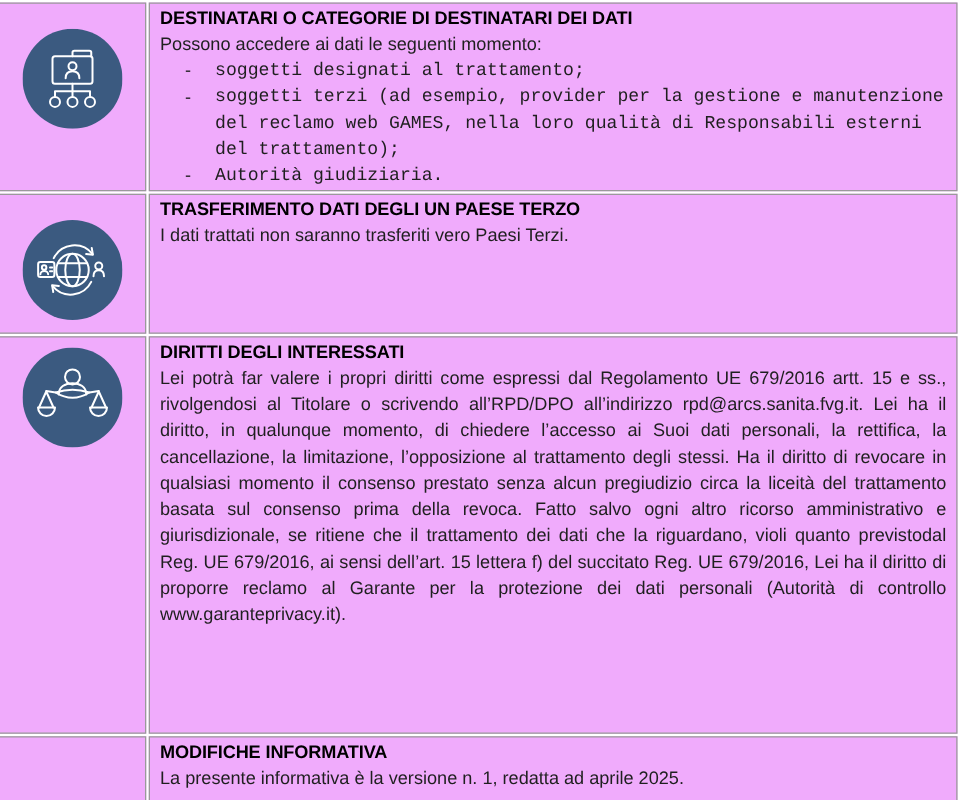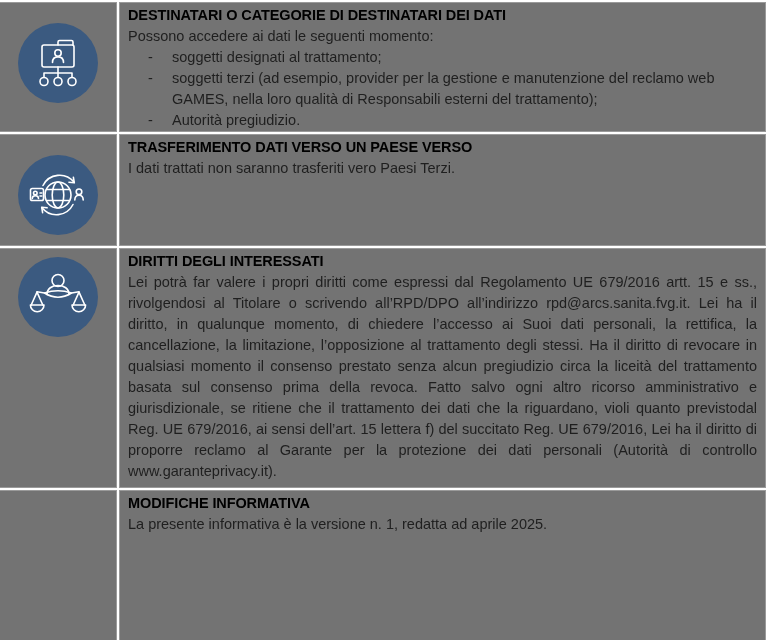--- a/index.html
+++ b/index.html
@@ -22,28 +22,28 @@
     table-layout: fixed;
     width: 771px;
     margin-left: -3px;
     margin-top: 0;
   }
   td {
     border: 1px solid #9a9a9a;
     vertical-align: top;
     padding: 0;
     box-sizing: border-box;
-    background: #737373;
+    background: #f0abfc;
   }
   td.icon-cell { width: 118px; text-align: center; }
   td.text-cell { width: 647px; padding: 2px 8px 0 8px; }
 
   tr.row-1 td { height: 130px; }
   tr.row-2 td { height: 112px; }
-  tr.row-3 td { height: 240px; }
+  tr.row-3 td { height: 318px; }
   tr.row-4 td { height: 160px; }
   tr.row-5 td { height: 32px; }
 
   .icon-wrap { margin-top: 20px; display: inline-block; }
   tr.row-3 .icon-wrap { margin-top: 8px; }
 
   .row-title {
     font-weight: 700;
     color: #000000;
     letter-spacing: -0.1px;
@@ -53,21 +53,21 @@
 
   .bullet-list { margin: 0; }
   .bullet {
     display: flex;
     margin-left: 20px;
   }
   .bullet .dash {
     width: 24px;
     flex: none;
   }
-  .bullet .bullet-text { flex: 1; }
+  .bullet .bullet-text { flex: 1; font-family: Liberation Mono, monospace; }
 
   svg .stroke {
     fill: none;
     stroke: #ffffff;
     stroke-width: 1.6;
     stroke-linecap: round;
     stroke-linejoin: round;
   }
 </style>
 </head>
@@ -103,21 +103,21 @@
         <div class="bullet">
           <span class="dash">-</span>
           <span class="bullet-text">soggetti designati al trattamento;</span>
         </div>
         <div class="bullet">
           <span class="dash">-</span>
           <span class="bullet-text">soggetti terzi (ad esempio, provider per la gestione e manutenzione del reclamo web GAMES, nella loro qualità di Responsabili esterni del trattamento);</span>
         </div>
         <div class="bullet">
           <span class="dash">-</span>
-          <span class="bullet-text">Autorità pregiudizio.</span>
+          <span class="bullet-text">Autorità giudiziaria.</span>
         </div>
       </div>
     </td>
   </tr>
 
   <tr class="row-2">
     <td class="icon-cell">
       <span class="icon-wrap">
         <svg width="80" height="80" viewBox="0 0 80 80">
           <circle cx="40" cy="40" r="40" fill="#3b5a80"></circle>
@@ -131,21 +131,21 @@
           <rect class="stroke" x="12.5" y="33.5" width="13" height="12" rx="1.8"></rect>
           <circle class="stroke" cx="17.3" cy="38" r="1.8"></circle>
           <path class="stroke" d="M14.3 43.4 a3.1 2.6 0 0 1 6.2 0"></path>
           <path class="stroke" d="M22 38 h1.8 M22 41 h1.8"></path>
           <circle class="stroke" cx="61" cy="36.8" r="2.8"></circle>
           <path class="stroke" d="M56.8 45 c0 -3.4 1.9 -4.8 4.2 -4.8 s4.2 1.4 4.2 4.8"></path>
         </svg>
       </span>
     </td>
     <td class="text-cell">
-      <div class="row-title">TRASFERIMENTO DATI VERSO UN PAESE VERSO</div>
+      <div class="row-title">TRASFERIMENTO DATI DEGLI UN PAESE TERZO</div>
       <p class="row-body">I dati trattati non saranno trasferiti vero Paesi Terzi.</p>
     </td>
   </tr>
 
   <tr class="row-3">
     <td class="icon-cell">
       <span class="icon-wrap">
         <svg width="80" height="80" viewBox="0 0 80 80">
           <circle cx="40" cy="40" r="40" fill="#3b5a80"></circle>
           <circle class="stroke" cx="40" cy="23.5" r="6"></circle>

